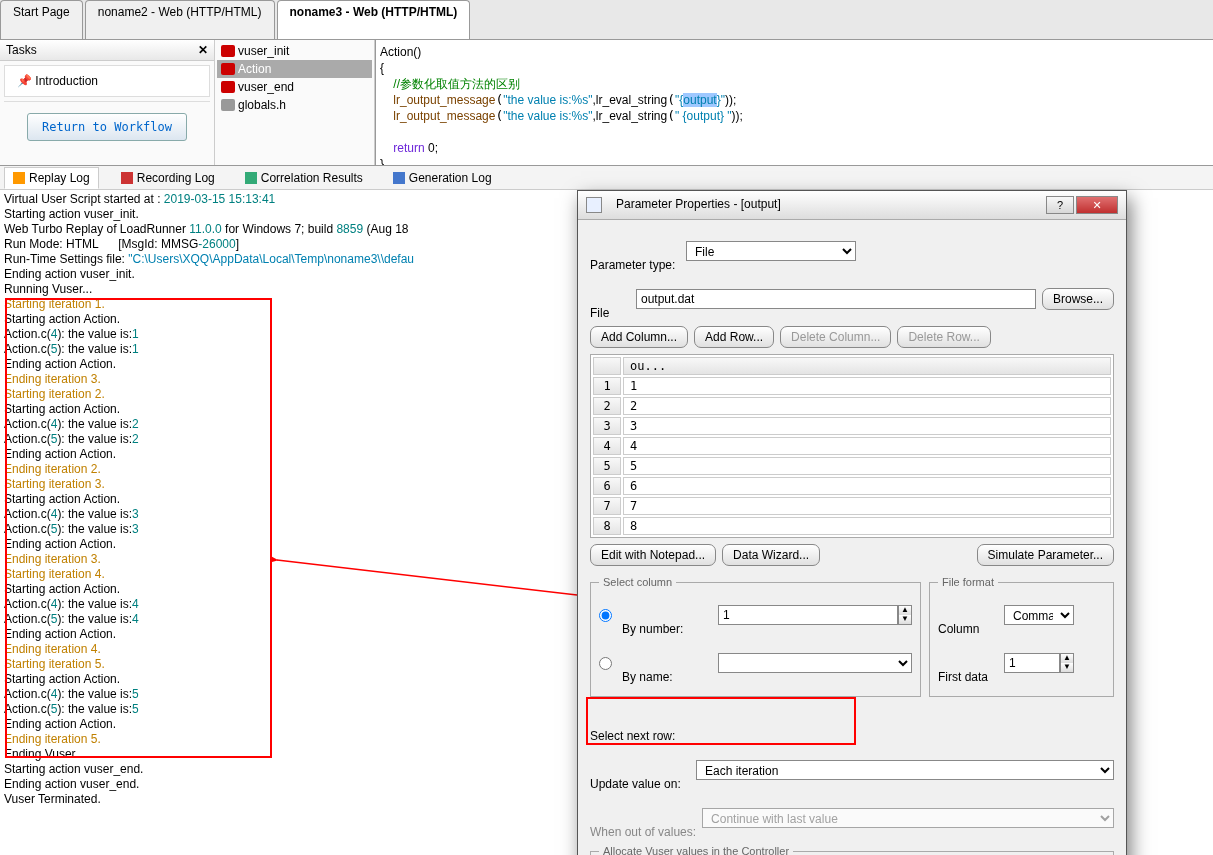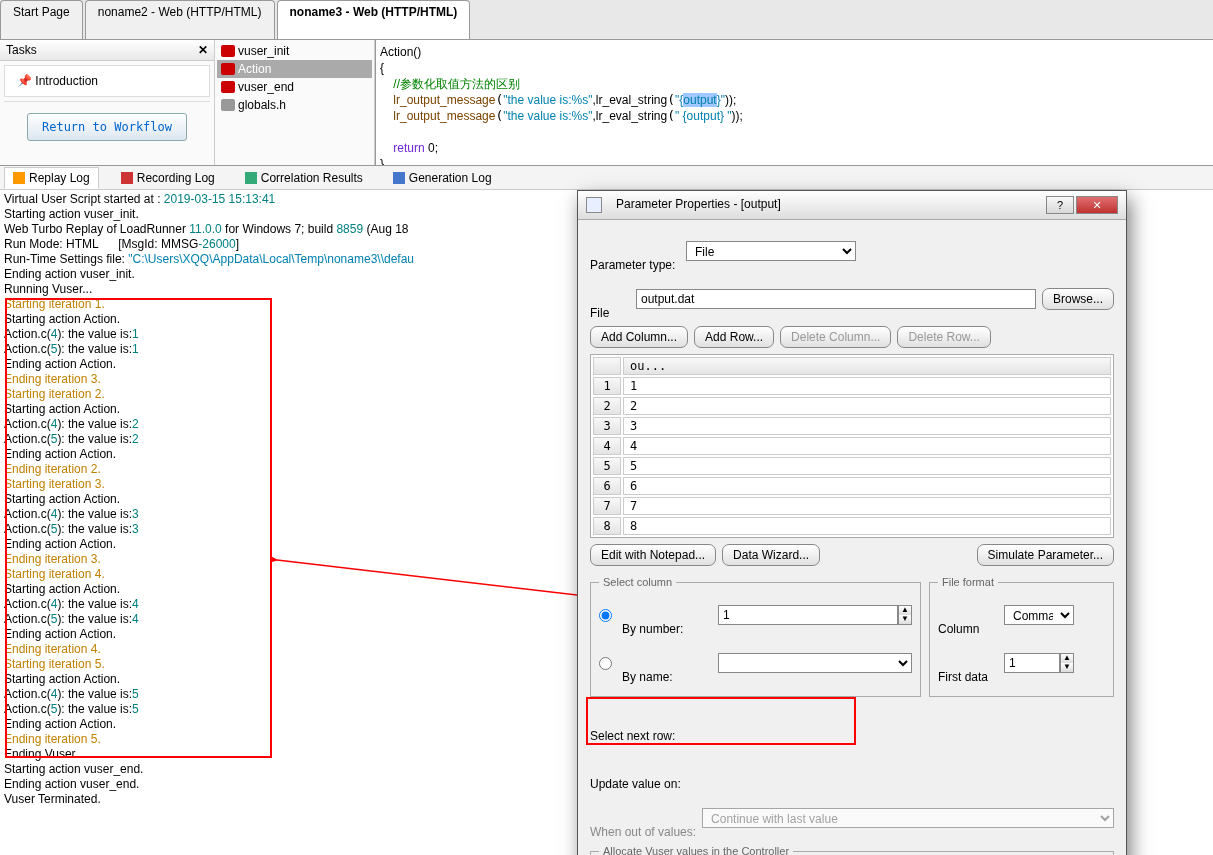--- a/index.html
+++ b/index.html
@@ -319,20 +319,21 @@
         </div>
       </fieldset>
     </div>
 
     <div style="position:relative; margin-top:4px;">
       <div class="row">
           <label style="min-width:100px">Select next row:</label>
         </div>
       <div class="row">
           <label style="min-width:100px">Update value on:</label>
+          <select style="flex:1"><option>Each iteration</option></select>
         </div>
       <div class="red-box2" style="left:-4px; top:-4px; width:270px; height:48px;"></div>
     </div>
 
     <div class="row gray">
         <label style="min-width:100px">When out of values:</label>
         <select style="flex:1" disabled=""><option>Continue with last value</option></select>
       </div>
 
     <fieldset class="gray">

